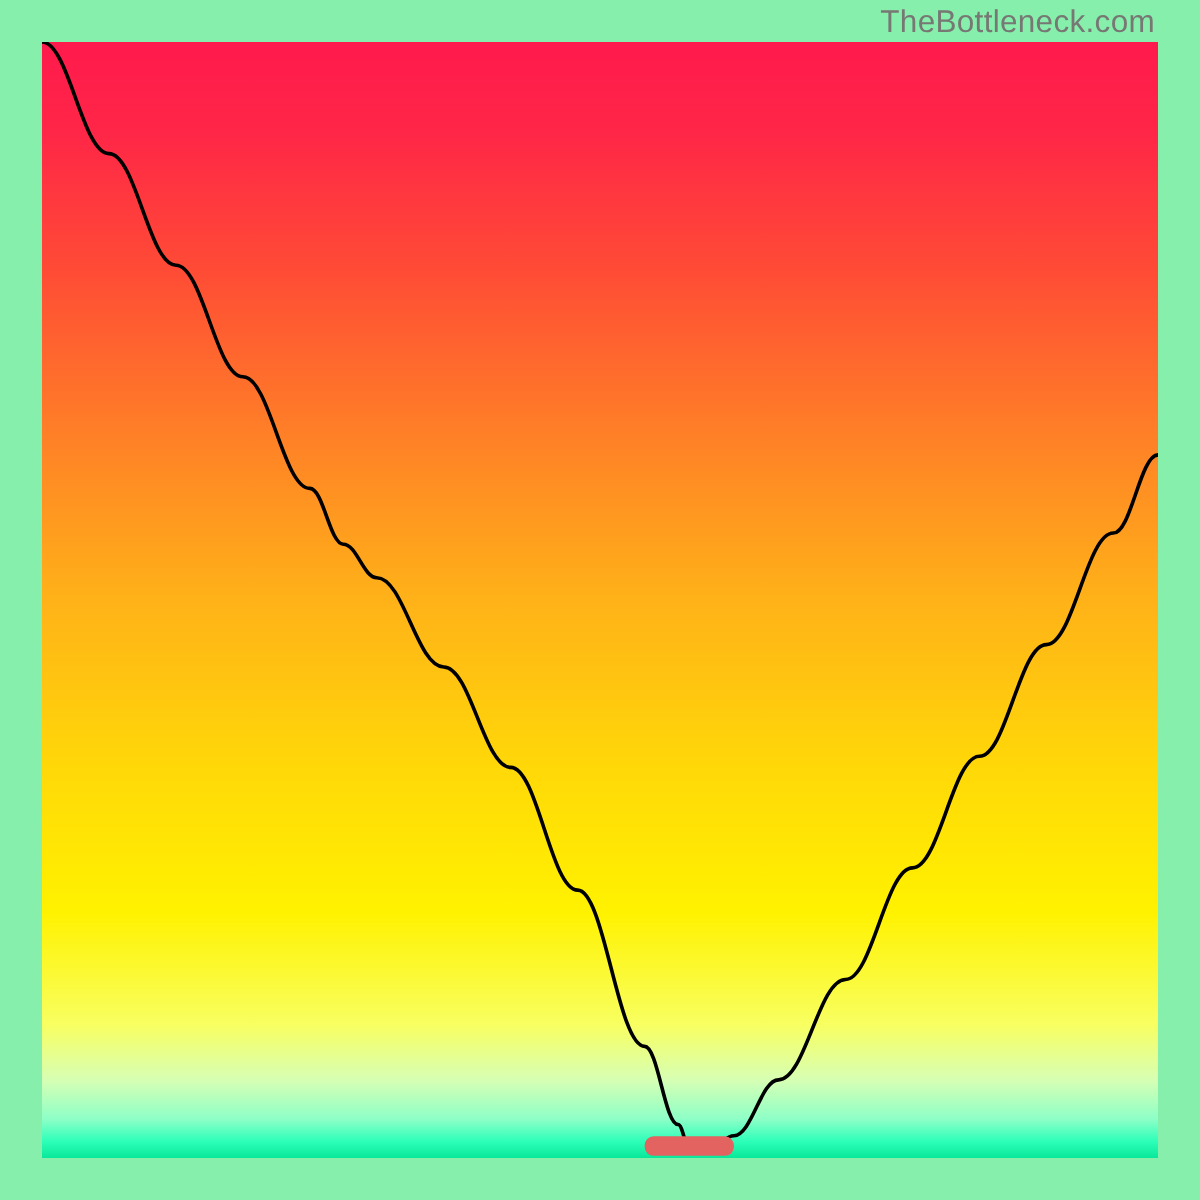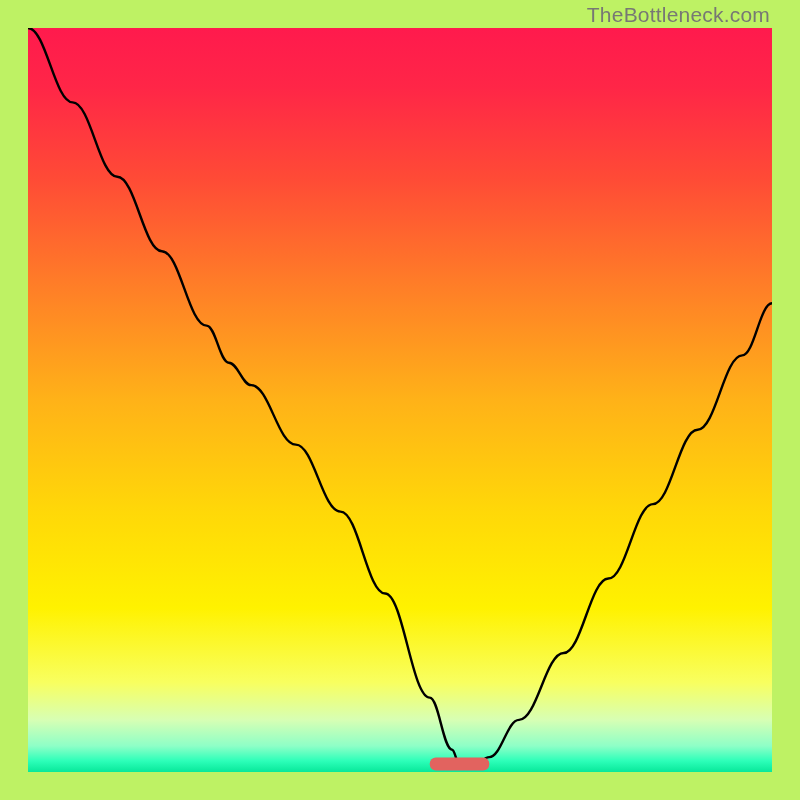--- a/index.html
+++ b/index.html
@@ -10,21 +10,21 @@
     background: #000;
     overflow: hidden;
     font-family: Arial, Helvetica, sans-serif;
   }
   .frame {
     position: absolute;
     left: 0;
     top: 0;
     width: 800px;
     height: 800px;
-    background: #bef264;
+    background: #86efac;
   }
   .plot {
     position: absolute;
     left: 28px;
     top: 28px;
     width: 744px;
     height: 744px;
     overflow: hidden;
   }
   .gradient {

